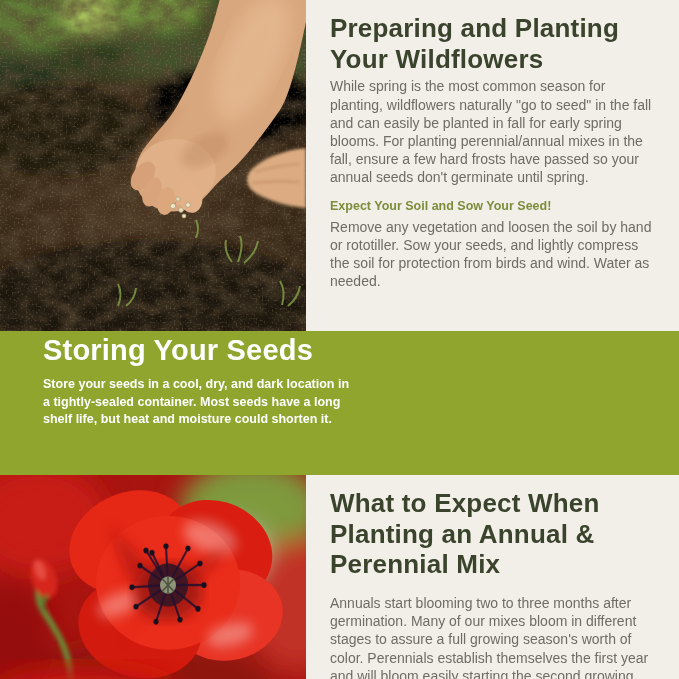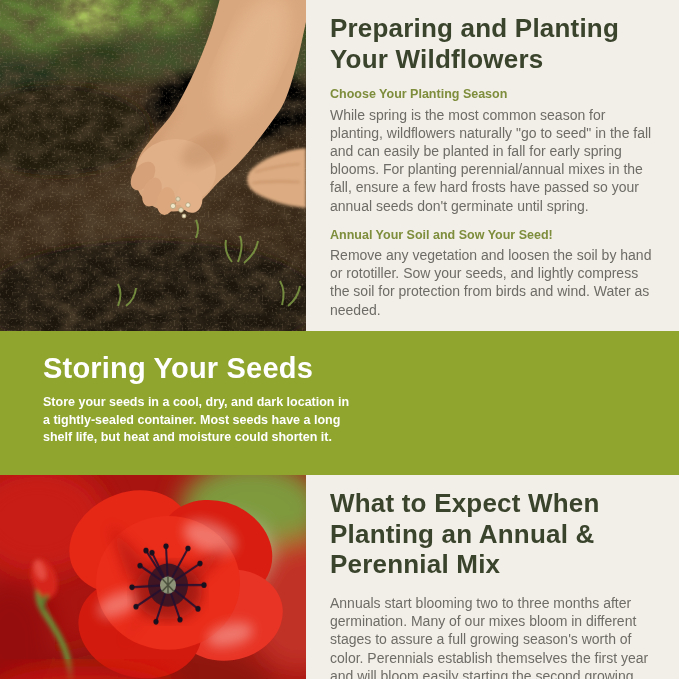--- a/index.html
+++ b/index.html
@@ -14,21 +14,21 @@
   .row{position:absolute;left:0;width:679px;display:flex;}
   .row-top{top:0;height:331px;}
   .row-bottom{top:475px;height:220px;}
   .photo{flex:0 0 306px;width:306px;height:100%;overflow:hidden;position:relative;}
   .photo svg{display:block;width:100%;height:100%;}
   .panel{flex:1;background:var(--cream);padding:13px 18px 0 24px;overflow:hidden;}
   .h-main{font-size:26px;line-height:1.18;font-weight:bold;color:var(--heading_dark);letter-spacing:.2px;}
   .h-sub{font-size:12.5px;line-height:1.3;font-weight:bold;color:var(--subheading_olive);margin-top:12px;}
   .body-text{font-size:14px;line-height:1.3;color:var(--body_gray);margin-top:3px;}
   .banner{position:absolute;left:0;top:331px;width:679px;height:144px;background:var(--banner_green);}
-  .banner-text{position:absolute;left:43px;top:21px;width:330px;}
+  .banner-text{position:absolute;left:43px;top:3px;width:330px;}
   .banner-title{font-size:29px;font-weight:bold;color:var(--white);letter-spacing:.2px;}
   .banner-body{font-size:12.5px;line-height:1.4;color:var(--white);margin-top:9px;width:308px;font-weight:bold;}
 </style>
 </head>
 <body>
 
 <div class="page">
 
   <section class="row row-top">
     <figure class="photo">
@@ -102,25 +102,24 @@
         <g filter="url(#s-blur2)">
           <path d="M306,148 C284,150 263,158 251,170 C245,177 246,186 254,192 C268,201 287,206 306,208 Z" fill="#dcab81"></path>
           <path d="M255,172 C268,168 284,165 300,164 M252,183 C266,181 283,181 300,182" stroke="#b98257" stroke-width="1.6" fill="none" opacity="0.7"></path>
         </g>
       </svg>
     </figure>
 
     <div class="panel">
       <h1 class="h-main">Preparing and Planting Your Wildflowers</h1>
 
-      <h2 class="h-sub">Choose Your Planting Season</h2>
       <p class="body-text">While spring is the most common season for planting, wildflowers naturally "go to seed" in the fall and can easily be planted in fall for early spring blooms. For planting perennial/annual mixes in the fall, ensure a few hard frosts have passed so your annual seeds don't germinate until spring.</p>
 
 
-      <h2 class="h-sub">Annual Your Soil and Sow Your Seed!</h2>
+      <h2 class="h-sub">Expect Your Soil and Sow Your Seed!</h2>
       <p class="body-text">Remove any vegetation and loosen the soil by hand or rototiller. Sow your seeds, and lightly compress the soil for protection from birds and wind. Water as needed.</p>
     </div>
   </section>
 
   <section class="banner">
     <div class="banner-text">
       <h2 class="banner-title">Storing Your Seeds</h2>
       <p class="banner-body">Store your seeds in a cool, dry, and dark location in a tightly-sealed container. Most seeds have a long shelf life, but heat and moisture could shorten it.</p>
     </div>
 

